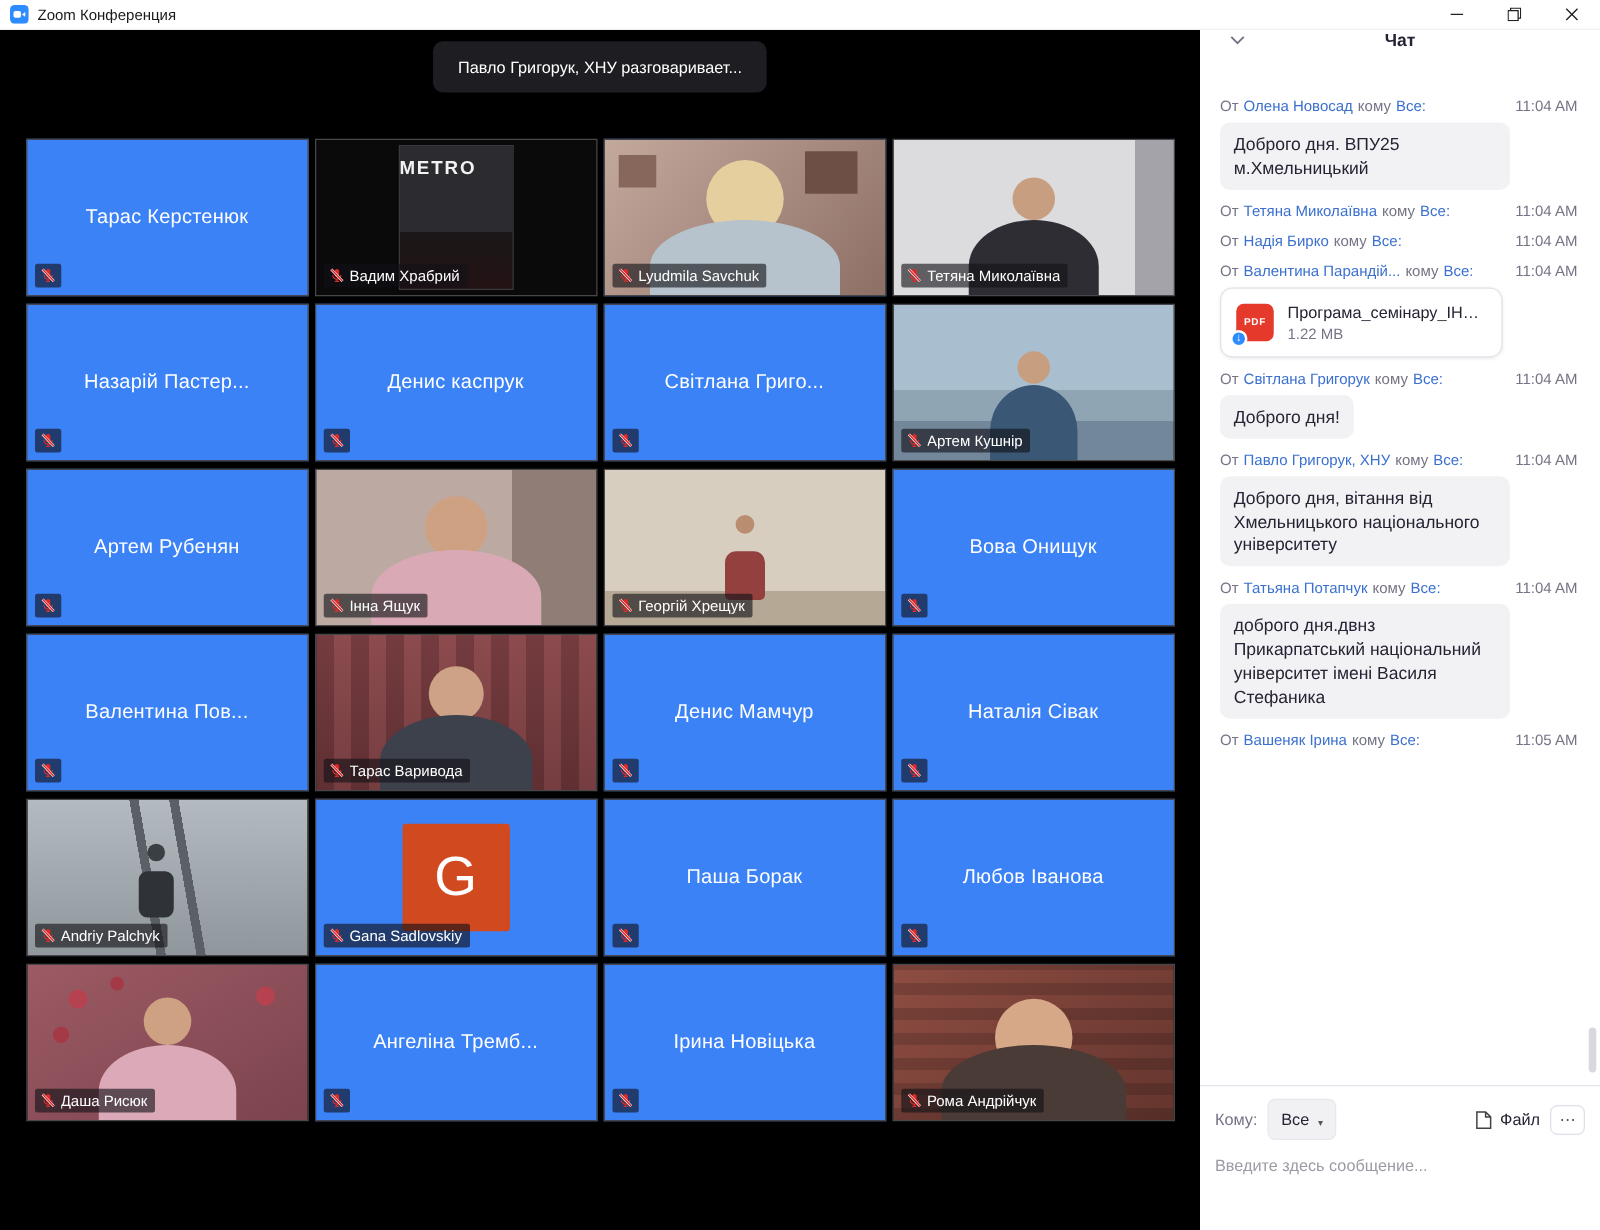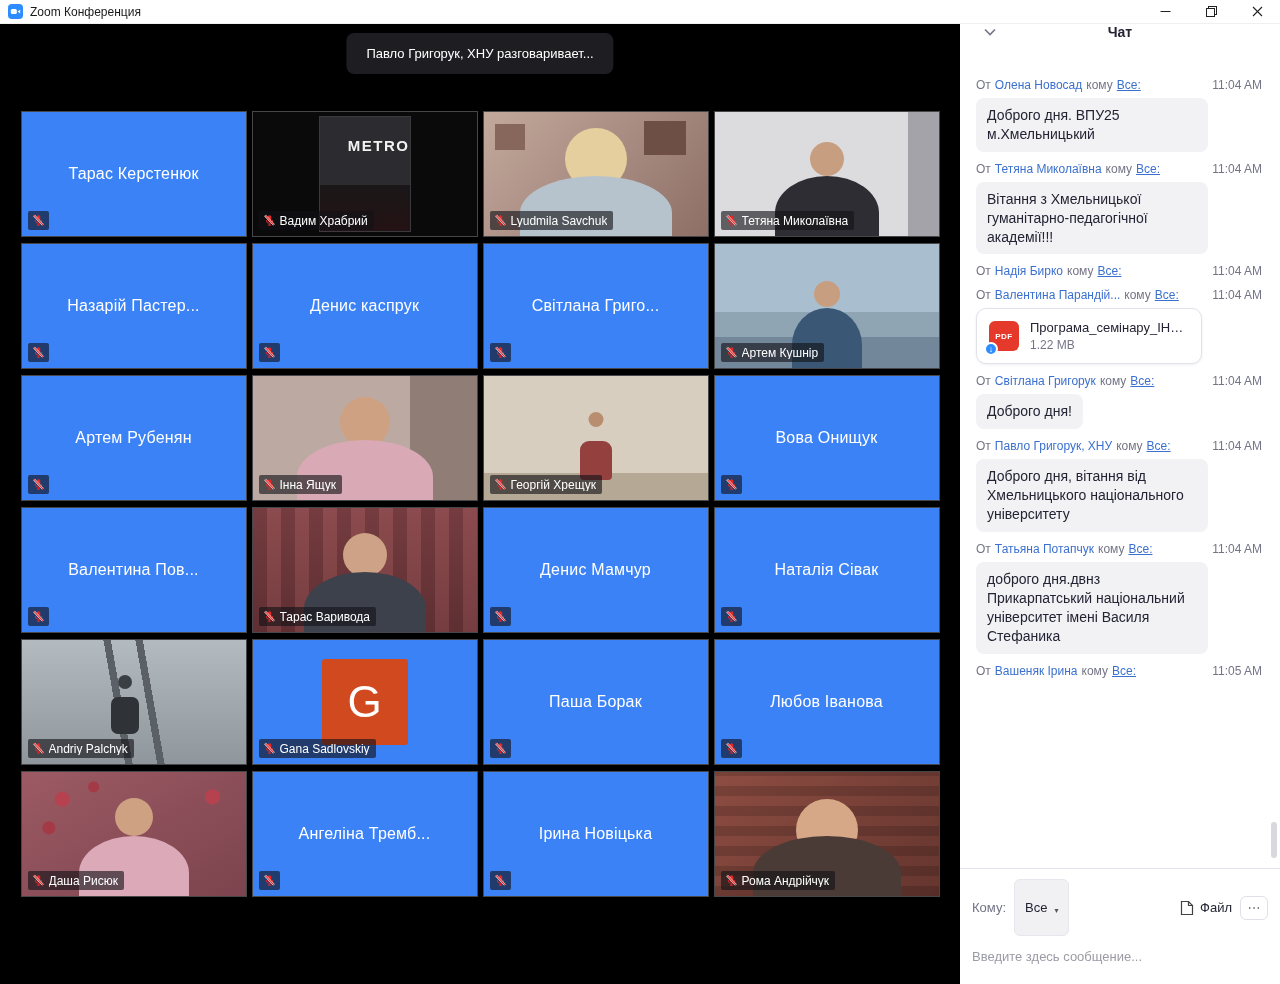--- a/index.html
+++ b/index.html
@@ -48,50 +48,50 @@
     background:repeating-linear-gradient(90deg,rgba(40,10,12,.22) 0 14px,rgba(150,80,78,.18) 14px 28px),linear-gradient(180deg,#8a4a4e,#6e393d)}
   .v-andriy{background:linear-gradient(80deg,transparent 0 42%,#5a6065 42% 45%,transparent 45% 55%,#5a6065 55% 58%,transparent 58%),linear-gradient(180deg,#b3bac0,#8f969c)}
   .v-andriy .head{left:46%;width:14px;height:14px;top:28%;background:#3a3f44}
   .v-andriy .bod{left:46%;width:28px;height:30%;bottom:24%;border-radius:7px;background:#2f3338}
   .v-dasha{--skin:#cfa183;--shirt:#dba9b8;--hs:38px;--ht:21%;--bw:110px;
     background:radial-gradient(circle at 18% 22%,#b5424e 0 7px,transparent 8px),radial-gradient(circle at 32% 12%,#a43a45 0 5px,transparent 6px),radial-gradient(circle at 12% 45%,#a43a45 0 6px,transparent 7px),radial-gradient(circle at 85% 20%,#b5424e 0 7px,transparent 8px),linear-gradient(150deg,#9c5a64,#7c444e)}
   .v-roma{--skin:#d6a887;--shirt:#4a3b36;--hs:62px;--ht:22%;--bw:148px;
     background:repeating-linear-gradient(0deg,rgba(0,0,0,.15) 0 10px,transparent 10px 20px),linear-gradient(140deg,#8e4d42,#64352e)}
 
   .v-metro{background:#0a0a0b}
-  .poster{position:absolute;left:50%;top:50%;transform:translate(-50%,-50%);width:92px;height:116px;background:linear-gradient(180deg,#2c2c30 0 60%,#1a1718 60%,#241214);border:1px solid #3a3a3e;display:flex;justify-content:flex-end;padding-top:20px}
+  .poster{position:absolute;left:50%;top:50%;transform:translate(-50%,-50%);width:92px;height:116px;background:linear-gradient(180deg,#2c2c30 0 60%,#1a1718 60%,#241214);border:1px solid #3a3a3e;display:flex;justify-content:flex-start;padding-top:9px}
   .poster-t{color:#f2f2f2;font-size:15px;font-weight:bold;letter-spacing:1.5px}
 
   .avatar{position:absolute;left:50%;top:50%;transform:translate(-50%,-50%);width:86px;height:86px;background:var(--avatar-orange,#d1491f);border-radius:3px;display:flex;align-items:center;justify-content:center;color:#fff;font-size:44px}
 
   
   .chat{width:320px;flex:0 0 320px;background:#fff;display:flex;flex-direction:column;position:relative;min-height:0}
   .chat-header{height:40px;display:flex;align-items:flex-start;position:relative;flex:0 0 auto}
   .chev{position:absolute;left:20px;background:none;border:none;cursor:pointer;display:flex;padding:4px}
   .chat-title{flex:1;text-align:center;font-size:14px;font-weight:bold;color:var(--text-dark,#232333)}
   .chat-body{flex:1;overflow:hidden;padding:4px 18px 4px 16px;min-height:0}
   .msg{margin-bottom:4px}
   .mhead{display:flex;align-items:baseline;gap:4px;font-size:12px;margin:10px 0 6px;white-space:nowrap;overflow:hidden}
   .mg{color:var(--text-gray,#747487)}
   .ms{color:var(--link-blue,#3b70cf);text-decoration:none;cursor:pointer}
-  .ms.mu{text-decoration:underline}
+  .ms.mu{}
   .mtime{margin-left:auto;color:var(--text-gray,#747487);font-size:12px;padding-left:6px}
   .bubble{display:inline-block;max-width:232px;padding:8px 11px;border-radius:8px;font-size:14px;line-height:1.35;background:var(--bubble-bg,#f2f2f5);color:var(--text-dark,#232333)}
   .fcard{display:flex;align-items:center;gap:11px;background:#fff;border:1px solid #e2e2ea;border-radius:10px;padding:11px 12px;width:226px;box-shadow:0 1px 3px rgba(0,0,0,.07);cursor:pointer}
   .pdf{position:relative;width:30px;height:30px;flex:0 0 auto;background:#e5392b;border-radius:6px;display:flex;align-items:center;justify-content:center}
   .pdf-t{color:#fff;font-size:8px;font-weight:bold;letter-spacing:.5px}
   .dl{position:absolute;left:-5px;bottom:-5px;width:14px;height:14px;border-radius:50%;background:var(--zoom-blue,#2d8cff);color:#fff;font-size:9px;display:flex;align-items:center;justify-content:center;border:2px solid #fff;line-height:1}
   .fname{font-size:13px;color:var(--text-dark,#232333);white-space:nowrap;overflow:hidden;text-overflow:ellipsis;max-width:158px}
   .fsize{font-size:12px;color:var(--text-gray,#747487);margin-top:3px}
   .scroll-thumb{position:absolute;right:3px;bottom:126px;width:6px;height:36px;border-radius:3px;background:#d8d8de;cursor:pointer}
 
   .compose{flex:0 0 auto;height:116px;border-top:1px solid #e4e4ed;padding:10px 12px 0}
   .crow{display:flex;align-items:center;gap:8px}
   .cto{font-size:13px;color:var(--text-gray,#747487)}
-  .csel{display:flex;align-items:flex-end;gap:7px;background:#f1f1f4;border:1px solid #e6e6ee;border-radius:6px;padding:20px 10px;font-size:13px;color:var(--text-dark,#232333);cursor:pointer;font-family:inherit}
+  .csel{display:flex;align-items:flex-end;gap:7px;background:#f1f1f4;border:1px solid #e6e6ee;border-radius:6px;padding:8px 10px;font-size:13px;color:var(--text-dark,#232333);cursor:pointer;font-family:inherit}
   .caret{font-size:8px;color:#55555e}
   .flexsp{flex:1}
   .cfile{display:flex;gap:6px;background:none;border:none;font-size:13px;color:var(--text-dark,#232333);cursor:pointer;font-family:inherit}
   .ficon{display:flex}
   .cmore{width:28px;height:24px;border:1px solid #e0e0e8;background:#fff;border-radius:6px;color:#55555e;font-size:13px;cursor:pointer;line-height:1}
   .cinput{border:none;outline:none;width:100%;margin-top:13px;font-size:13px;color:var(--text-dark,#232333);font-family:inherit;background:transparent}
   .cinput::placeholder{color:#9b9ba5}
 </style>
 </head>
 <body>
@@ -480,21 +480,21 @@
               <span class="mg">кому</span>
               <a class="ms mu">Все:</a>
               <span class="mtime">11:04 AM</span>
             </div><div class="bubble">Доброго дня. ВПУ25 м.Хмельницький</div></div>
           <div class="msg"><div class="mhead">
               <span class="mg">От</span>
               <a class="ms">Тетяна Миколаївна</a>
               <span class="mg">кому</span>
               <a class="ms mu">Все:</a>
               <span class="mtime">11:04 AM</span>
-            </div><div class="bubble">Вітання з Хмельницької гуманітарно-педагогічної академії!!!</div></div>
+            </div></div>
           <div class="msg"><div class="mhead">
               <span class="mg">От</span>
               <a class="ms">Надія Бирко</a>
               <span class="mg">кому</span>
               <a class="ms mu">Все:</a>
               <span class="mtime">11:04 AM</span>
             </div></div>
           <div class="msg">
             <div class="mhead">
               <span class="mg">От</span>

